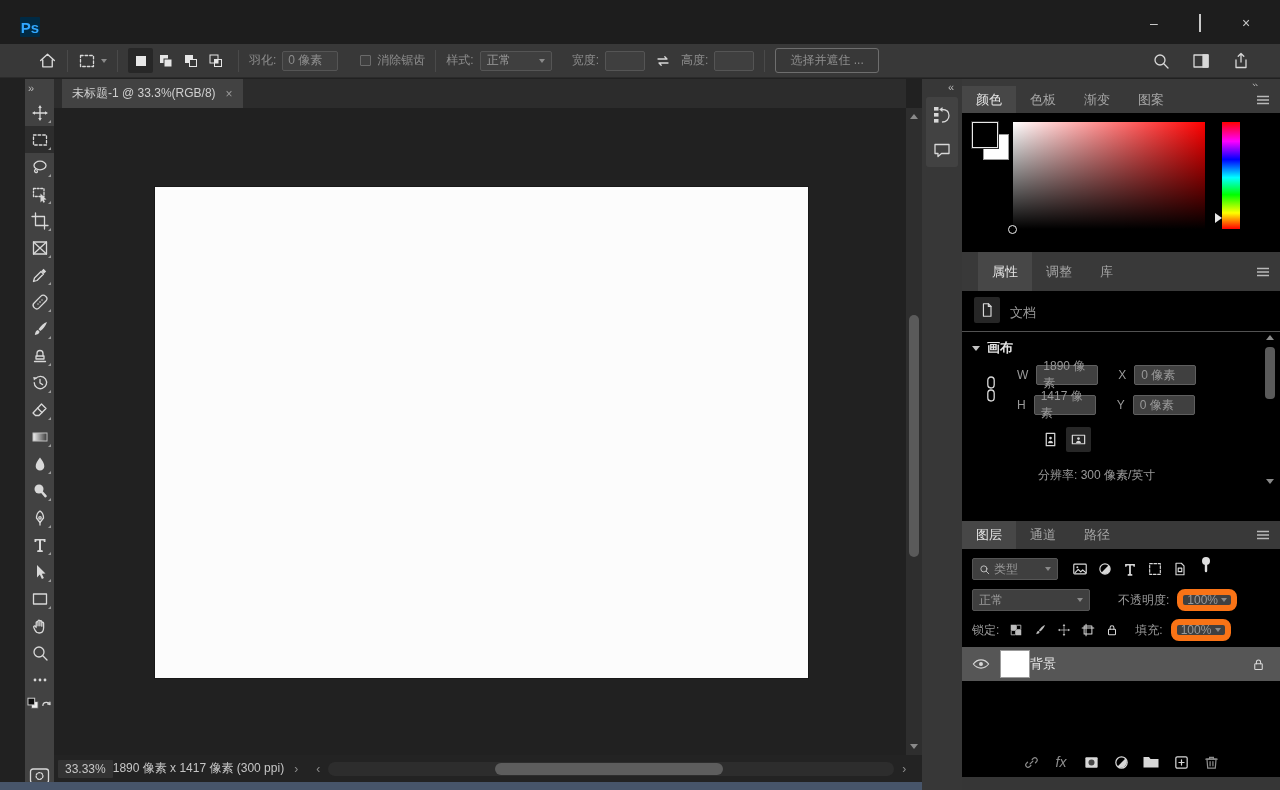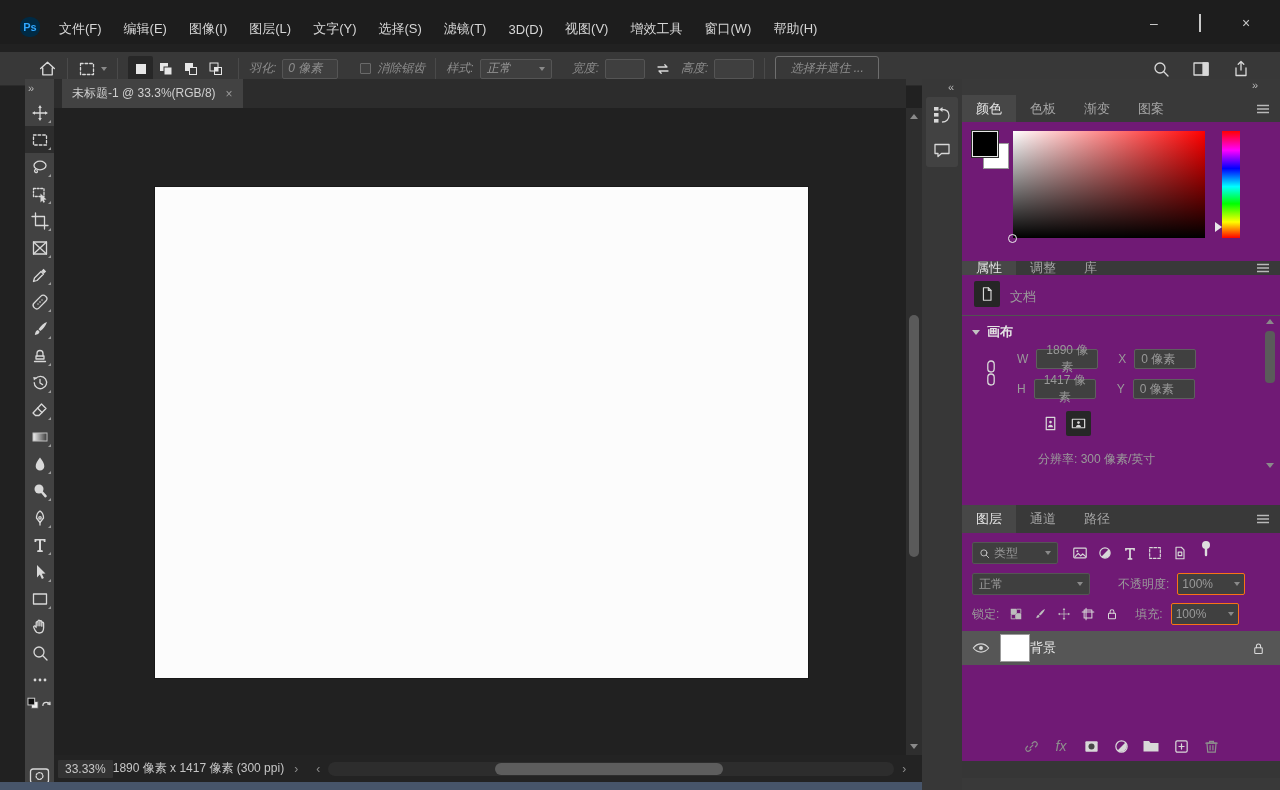--- a/index.html
+++ b/index.html
@@ -4,30 +4,30 @@
 <style>
   html,body{margin:0;padding:0;background:#1d1d1d;}
   *{box-sizing:border-box;font-family:"Liberation Sans","DejaVu Sans",sans-serif;}
   #app{position:relative;width:1280px;height:790px;overflow:hidden;background:#212121;}
   .abs{position:absolute;}
   svg{display:block;}
   .ic{stroke:#d8d8d8;fill:none;stroke-width:1.3;stroke-linecap:round;stroke-linejoin:round;}
   .dim{color:#8d8d8d;}
   
   #titlebar{left:0;top:0;width:1280px;height:44px;background:#1d1d1d;}
-  #ps-logo{left:20px;top:17px;width:20px;height:20px;background:#002a44;border-radius:9px;
-    color:#31a8ff;font-size:11px;font-weight:bold;display:flex;align-items:center;justify-content:center;}
+  #ps-logo{left:20px;top:17px;width:20px;height:20px;background:#002a44;border-radius:1px;
+    color:#31a8ff;font-size:15px;font-weight:bold;display:flex;align-items:center;justify-content:center;}
   #menus{left:48px;top:14px;height:30px;display:flex;align-items:center;}
   #menus .mi{padding:0 11px;font-size:13px;color:#d6d6d6;cursor:default;}
   #winctl{right:26px;top:12px;display:flex;gap:30px;align-items:center;height:22px;}
   #winctl .wb{color:#c8c8c8;font-size:14px;width:16px;text-align:center;}
   .maxbox{width:10px;height:10px;border:1px solid #c8c8c8;}
   
-  #optionsbar{left:0;top:52px;width:1280px;height:34px;background:#383838;border-bottom:1px solid #2b2b2b;
-    display:flex;align-items:center;font-size:12px;font-style:italic;}
+  #optionsbar{left:0;top:44px;width:1280px;height:34px;background:#383838;border-bottom:1px solid #2b2b2b;
+    display:flex;align-items:center;font-size:12px;}
   .osep{width:1px;height:22px;background:#4a4a4a;margin:0 10px;}
   .obtn{display:flex;align-items:center;justify-content:center;}
   .modebtn{width:25px;height:25px;display:flex;align-items:center;justify-content:center;border-radius:2px;}
   .modebtn.active{background:#272727;}
   .oinput{background:#3f3f3f;border:1px solid #555;border-radius:2px;color:#8d8d8d;height:20px;
     display:flex;align-items:center;padding:0 5px;}
   .dropdown{background:#3f3f3f;border:1px solid #555;border-radius:2px;color:#9a9a9a;height:20px;
     display:flex;align-items:center;padding:0 6px;position:relative;}
   .chev{width:0;height:0;border-left:3.5px solid transparent;border-right:3.5px solid transparent;
     border-top:4px solid #8a8a8a;margin-left:auto;}
@@ -60,34 +60,34 @@
   #dock-collapse{text-align:right;padding:2px 8px 0 0;color:#b9b9b9;font-size:11px;}
   #dockbox{margin:4px auto 0;width:32px;height:70px;background:#424242;border-radius:3px;
     display:flex;flex-direction:column;align-items:center;justify-content:space-around;}
   
   #rightcol{left:962px;top:79px;width:318px;height:711px;background:#393939;}
   #panels-collapse{position:absolute;right:22px;top:0;color:#b9b9b9;font-size:11px;}
   .tabbar{display:flex;align-items:stretch;background:#393939;position:relative;}
   .tab{padding:0 14px;font-size:13px;color:#a6a6a6;display:flex;align-items:center;}
   .tab.active{background:#474747;color:#e6e6e6;}
   .pmenu{position:absolute;right:10px;top:50%;transform:translateY(-50%);}
-  .pbody{background:#701a75;position:relative;text-align:center;}
-  
-  #color-tabbar{height:27px;margin-top:16px;}
+  .pbody{background:#000000;position:relative;}
+  
+  #color-tabbar{height:27px;margin-top:7px;}
   #color-body{height:139px;}
   #cp-fg{left:10px;top:9px;width:26px;height:26px;background:#000;border:1px solid #e8e8e8;outline:1px solid #2c2c2c;}
   #cp-bg{left:21px;top:21px;width:26px;height:26px;background:#fff;border:1px solid #9a9a9a;}
   #satfield{left:51px;top:9px;width:192px;height:107px;
     background:linear-gradient(to top,#000,rgba(0,0,0,0)),linear-gradient(to right,#fff,#f00);}
   #satmarker{left:-5px;bottom:-5px;width:9px;height:9px;border:1.5px solid #eee;border-radius:50%;position:absolute;}
   #huebar{left:260px;top:9px;width:18px;height:107px;
     background:linear-gradient(to bottom,#f00,#f0f 18%,#00f 35%,#0ff 52%,#0f0 68%,#ff0 85%,#f00);}
   #huemarker{left:253px;top:100px;width:0;height:0;border-top:5px solid transparent;border-bottom:5px solid transparent;border-left:7px solid #e8e8e8;}
   
-  #props-tabbar{height:14px;}
+  #props-tabbar{height:39px;margin-left:16px;}
   #props-body{height:230px;font-size:12px;color:#9a9a9a;}
   #doc-btn{left:12px;top:6px;width:26px;height:26px;background:#262626;border-radius:2px;display:flex;align-items:center;justify-content:center;}
   #doc-label{left:48px;top:13px;font-size:13px;}
   #props-div{left:0;top:40px;width:100%;height:1px;background:#525252;}
   #canvas-hdr{left:10px;top:48px;display:flex;align-items:center;gap:7px;color:#e3e3e3;font-weight:bold;font-size:13px;}
   .chev-down{width:0;height:0;border-left:4px solid transparent;border-right:4px solid transparent;border-top:5px solid #c2c2c2;}
   .pinput{background:#404040;border:1px solid #5f5f5f;border-radius:2px;color:#989898;height:20px;display:flex;align-items:center;padding:0 6px;font-size:12px;}
   .dimrow{position:absolute;display:flex;align-items:center;gap:8px;}
   #orient-btns{left:76px;top:136px;display:flex;gap:3px;}
   .obox{width:25px;height:25px;display:flex;align-items:center;justify-content:center;border-radius:2px;}
@@ -95,53 +95,39 @@
   #res-label{left:76px;top:176px;}
   .pscroll{position:absolute;right:4px;width:12px;}
   #props-scroll-thumb{position:absolute;right:5px;top:56px;width:10px;height:52px;background:#5a5a5a;border-radius:4px;}
   
   #layers-tabbar{height:28px;}
   #layers-body{height:245px;font-size:12px;color:#9a9a9a;}
   #lsearch{left:10px;top:9px;width:86px;height:22px;}
   .lficons{position:absolute;top:12px;display:flex;align-items:center;}
   #blendrow{left:10px;top:40px;width:298px;display:flex;align-items:center;}
   #blend-dd{width:118px;height:22px;}
-  .valbox{width:68px;height:22px;display:flex;align-items:center;background:#404040;border:1px solid #f97316;border-radius:2px;padding:0 4px;}
+  .valbox{width:60px;height:22px;display:flex;align-items:center;background:#404040;border:6px solid #f97316;border-radius:8px;padding:0 4px;}
   #lockrow{left:10px;top:70px;width:298px;display:flex;align-items:center;}
   #layer-row{left:0;top:98px;width:318px;height:34px;background:#565656;display:flex;align-items:center;}
   #layer-thumb{width:30px;height:28px;background:#fff;border:1px solid #9b9b9b;margin-left:10px;}
   #layer-name{font-size:13px;color:#e6e6e6;}
   #layer-lock{margin-left:auto;margin-right:14px;}
   #layers-footer{left:0;top:198px;width:318px;height:30px;display:flex;align-items:center;justify-content:center;gap:12px;}
   #layers-footer .fic{width:18px;display:flex;justify-content:center;}
   #layers-bottomstrip{left:0;top:228px;width:318px;height:17px;background:#363636;}
   .fx-text{font-style:italic;font-size:14px;color:#8d8d8d;}
   .hline{stroke:#b9b9b9;stroke-width:1.4;}
 </style>
 </head>
 <body>
 
 <div id="app">
 
   <div class="abs" id="titlebar">
     <div class="abs" id="ps-logo">Ps</div>
-    <div class="abs" id="menus">
-      <span class="mi">文件(F)</span>
-      <span class="mi">编辑(E)</span>
-      <span class="mi">图像(I)</span>
-      <span class="mi">图层(L)</span>
-      <span class="mi">文字(Y)</span>
-      <span class="mi">选择(S)</span>
-      <span class="mi">滤镜(T)</span>
-      <span class="mi">3D(D)</span>
-      <span class="mi">视图(V)</span>
-      <span class="mi">增效工具</span>
-      <span class="mi">窗口(W)</span>
-      <span class="mi">帮助(H)</span>
-    </div>
     <div class="abs" id="winctl">
       <span class="wb">–</span>
       <span class="wb"><span class="maxbox"></span></span>
       <span class="wb">×</span>
     </div>
   </div>
 
   <div class="abs" id="optionsbar">
     <div class="obtn" style="margin-left:38px">
       <svg class="ic" width="19" height="19" viewBox="0 0 18 18">

